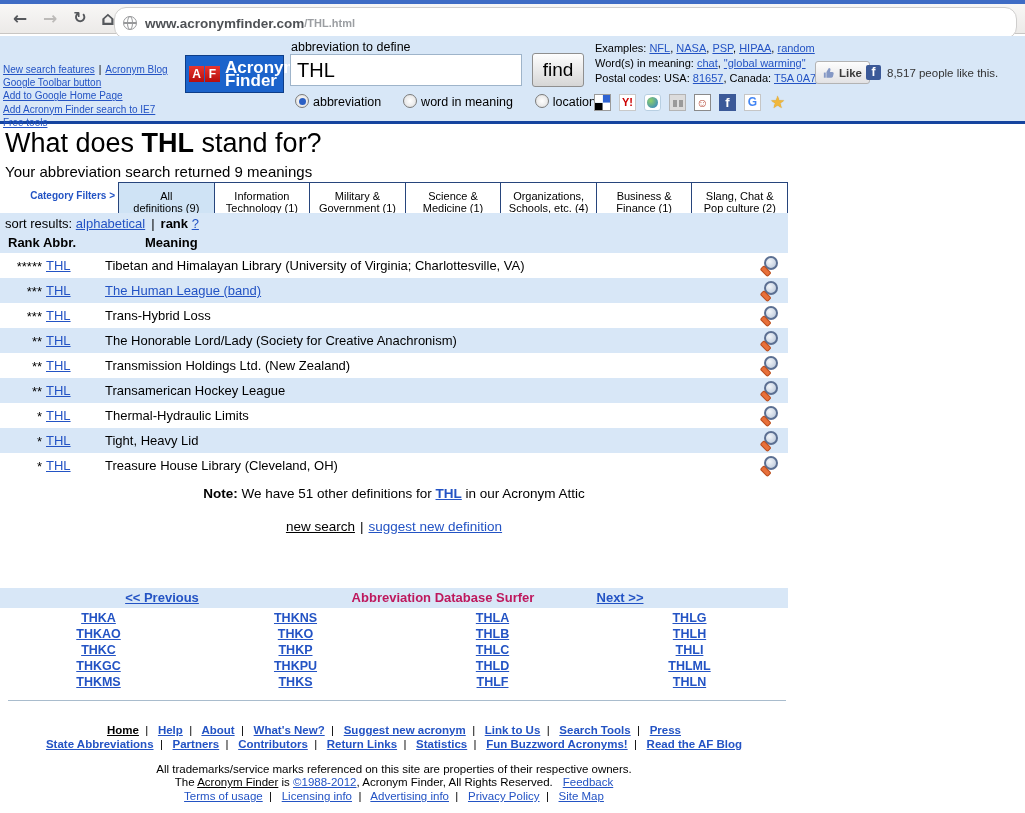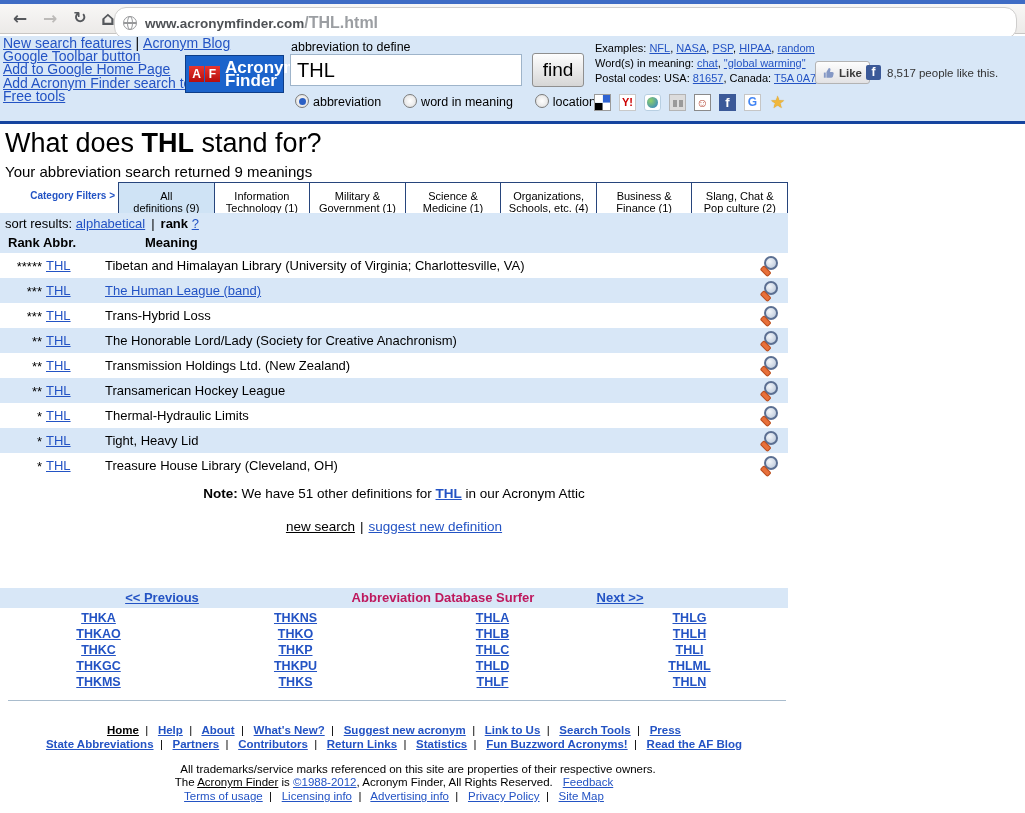--- a/index.html
+++ b/index.html
@@ -20,26 +20,26 @@
   .ico-home{left:96px;font-size:19px;}
   .url-bar{position:absolute;left:114px;top:3px;width:903px;height:32px;background:#fff;
            border:1px solid #cfcecd;border-radius:12px;display:flex;align-items:center;
            padding-left:8px;box-sizing:border-box;font-weight:bold;}
   .globe{position:relative;width:14px;height:14px;border:1.5px solid #98999b;border-radius:50%;
          box-sizing:border-box;margin-right:8px;flex:0 0 auto;}
   .globe::before{content:"";position:absolute;left:0;right:0;top:50%;height:1.5px;margin-top:-1px;background:#98999b;}
   .globe::after{content:"";position:absolute;left:50%;top:-1px;bottom:-1px;width:6px;margin-left:-3px;
                 border:1.5px solid #98999b;border-radius:50%;box-sizing:border-box;}
   .url-domain{font-size:13.5px;color:#4f5256;}
-  .url-path{font-size:16px;color:#9b9ea2;}
+  .url-path{font-size:11px;color:#9b9ea2;}
 
   
   .site-header{position:absolute;top:36px;left:0;width:100%;height:85px;background:#d8e7f7;
                border-bottom:3px solid #15449f;}
-  .hdr-links{position:absolute;left:3px;top:1px;font-size:14px;line-height:13.2px;white-space:nowrap;}
+  .hdr-links{position:absolute;left:3px;top:27px;font-size:10px;line-height:13.2px;white-space:nowrap;}
   .hdr-links .sep{color:#000;padding:0 4px;}
 
   .logo{position:absolute;left:185px;top:19px;width:99px;height:38px;background:#1b63cb;
         border:1px solid #0d3d87;display:flex;align-items:center;padding:0 3px;box-sizing:border-box;}
   .logo-letter{width:15px;height:16px;background:linear-gradient(#e8362f,#b50d0d);color:#fff;
                font-weight:bold;font-size:12px;text-align:center;line-height:16px;margin-right:1px;flex:0 0 auto;}
   .logo-text{color:#fff;font-weight:bold;font-size:17px;line-height:13px;margin-left:4px;}
 
   .search-label{position:absolute;left:291px;top:4px;font-size:12.5px;}
   .search-input{position:absolute;left:290px;top:18px;width:232px;height:32px;border:1px solid #9eb4ca;
@@ -129,21 +129,21 @@
                grid-template-columns:repeat(4,1fr);font-size:12.5px;font-weight:bold;text-align:center;}
   .surfer-grid a{display:block;line-height:16px;}
 
   .mainhr{position:absolute;left:8px;top:700px;width:778px;border-top:1px solid #a9bccd;}
 
   
   .fnav{position:absolute;left:0;width:788px;text-align:center;font-size:11.5px;font-weight:bold;white-space:nowrap;}
   .fnav1{top:724px;} .fnav2{top:738px;}
   .fnav span:not(:last-child)::after{content:"  |  ";white-space:pre;color:#000;font-weight:normal;}
   .legal{position:absolute;left:0;width:788px;text-align:center;font-size:11.5px;}
-  .legal1{top:763px;padding-left:24px;} .legal2{top:776px;} .legal3{top:790px;}
+  .legal1{top:763px;} .legal2{top:776px;} .legal3{top:790px;}
   .legal2 .fb{margin-left:10px;}
   .legal3 span:not(:last-child)::after{content:"  |  ";white-space:pre;color:#000;}
 </style>
 </head>
 <body>
 
 <div id="page">
 
   <div class="top-strip"></div>
   <div class="browser-bar">

